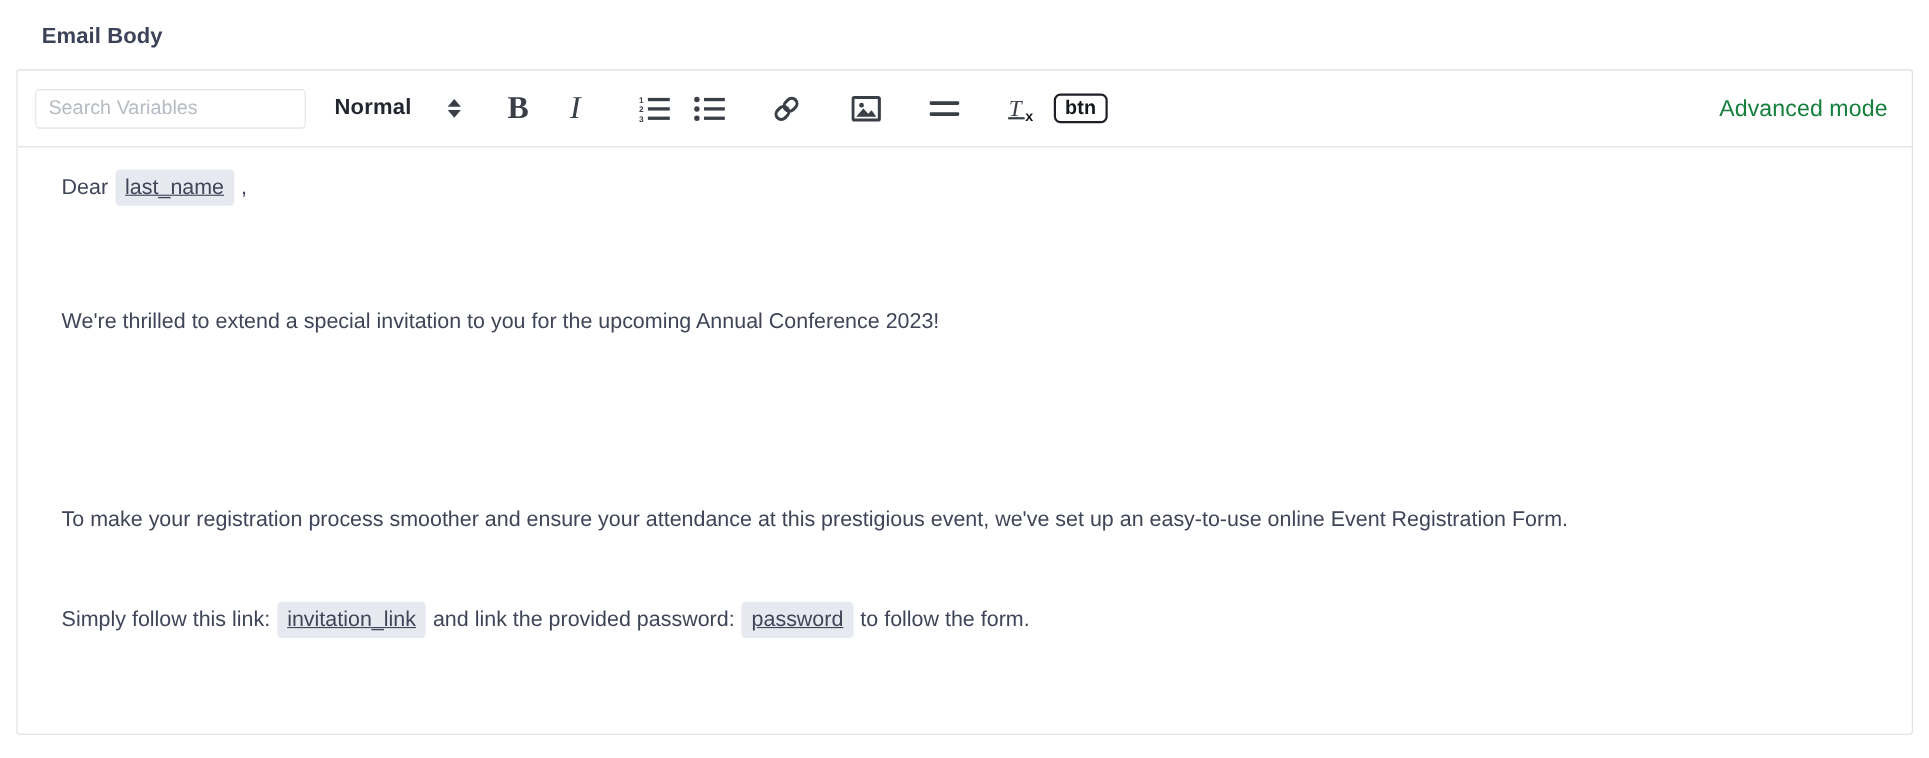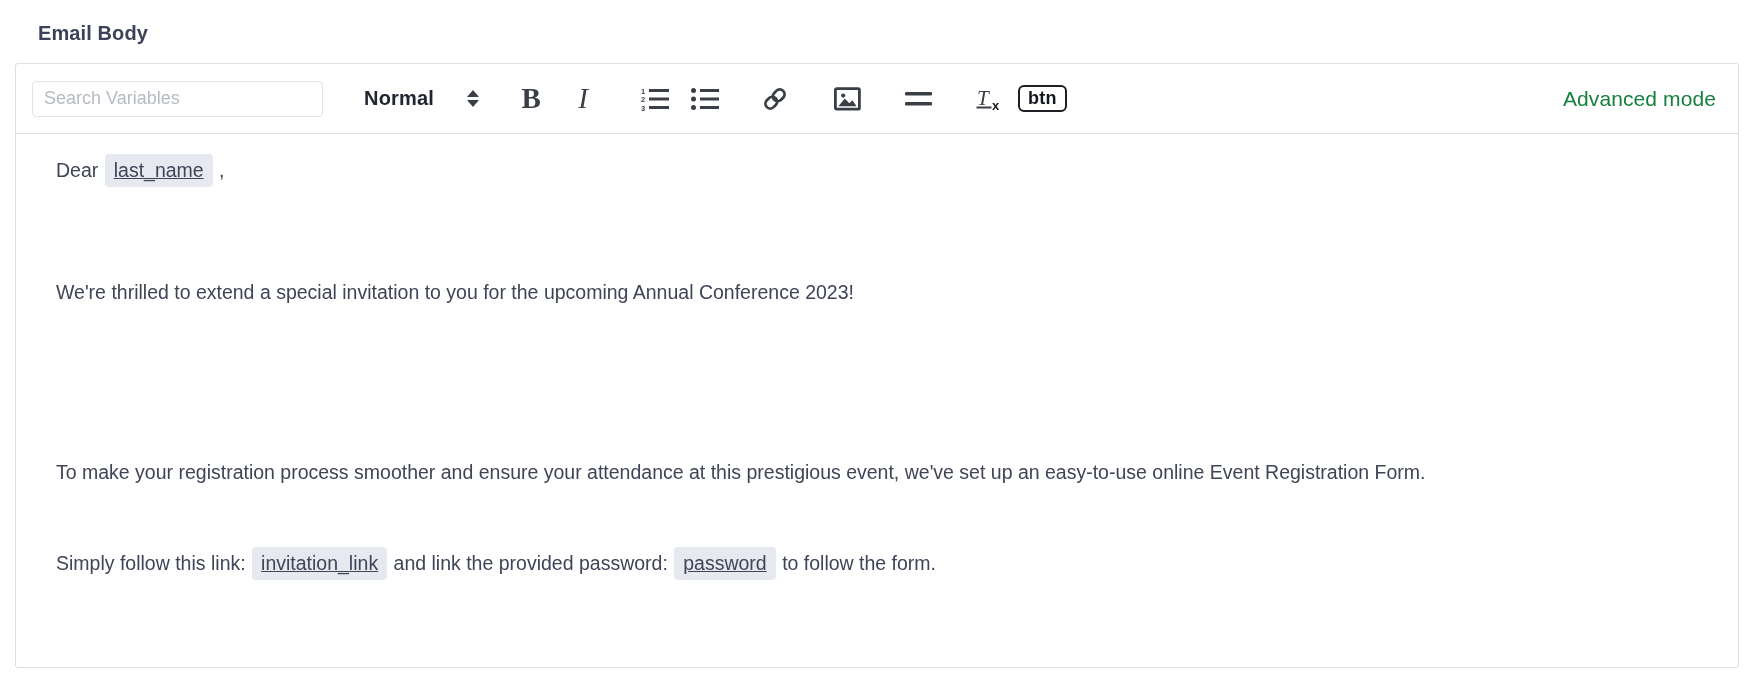--- a/index.html
+++ b/index.html
@@ -53,41 +53,41 @@
     position: relative;
     height: 70px;
     box-sizing: border-box;
     border-bottom: 1px solid #dcdfe4;
     display: flex;
     align-items: center;
     padding: 0 18px 0 16px;
   }
 
   .search-variables {
-    width: 291px;
+    width: 246px;
     height: 36px;
     box-sizing: border-box;
     border: 1px solid #e0e3e8;
     border-radius: 4px;
     background: #ffffff;
     padding: 0 11px;
     font-family: "Liberation Sans", sans-serif;
     font-size: 18px;
     color: #3c4257;
     outline: none;
   }
   .search-variables::placeholder {
     color: #b6bac2;
     opacity: 1;
   }
 
   .block-select {
     display: flex;
     align-items: center;
-    margin-left: 41px;
+    margin-left: 26px;
     cursor: pointer;
     user-select: none;
     text-align: right;
   }
   .block-select-label {
     font-size: 20px;
     font-weight: bold;
     color: #22262e;
     letter-spacing: 0.2px;
   }

